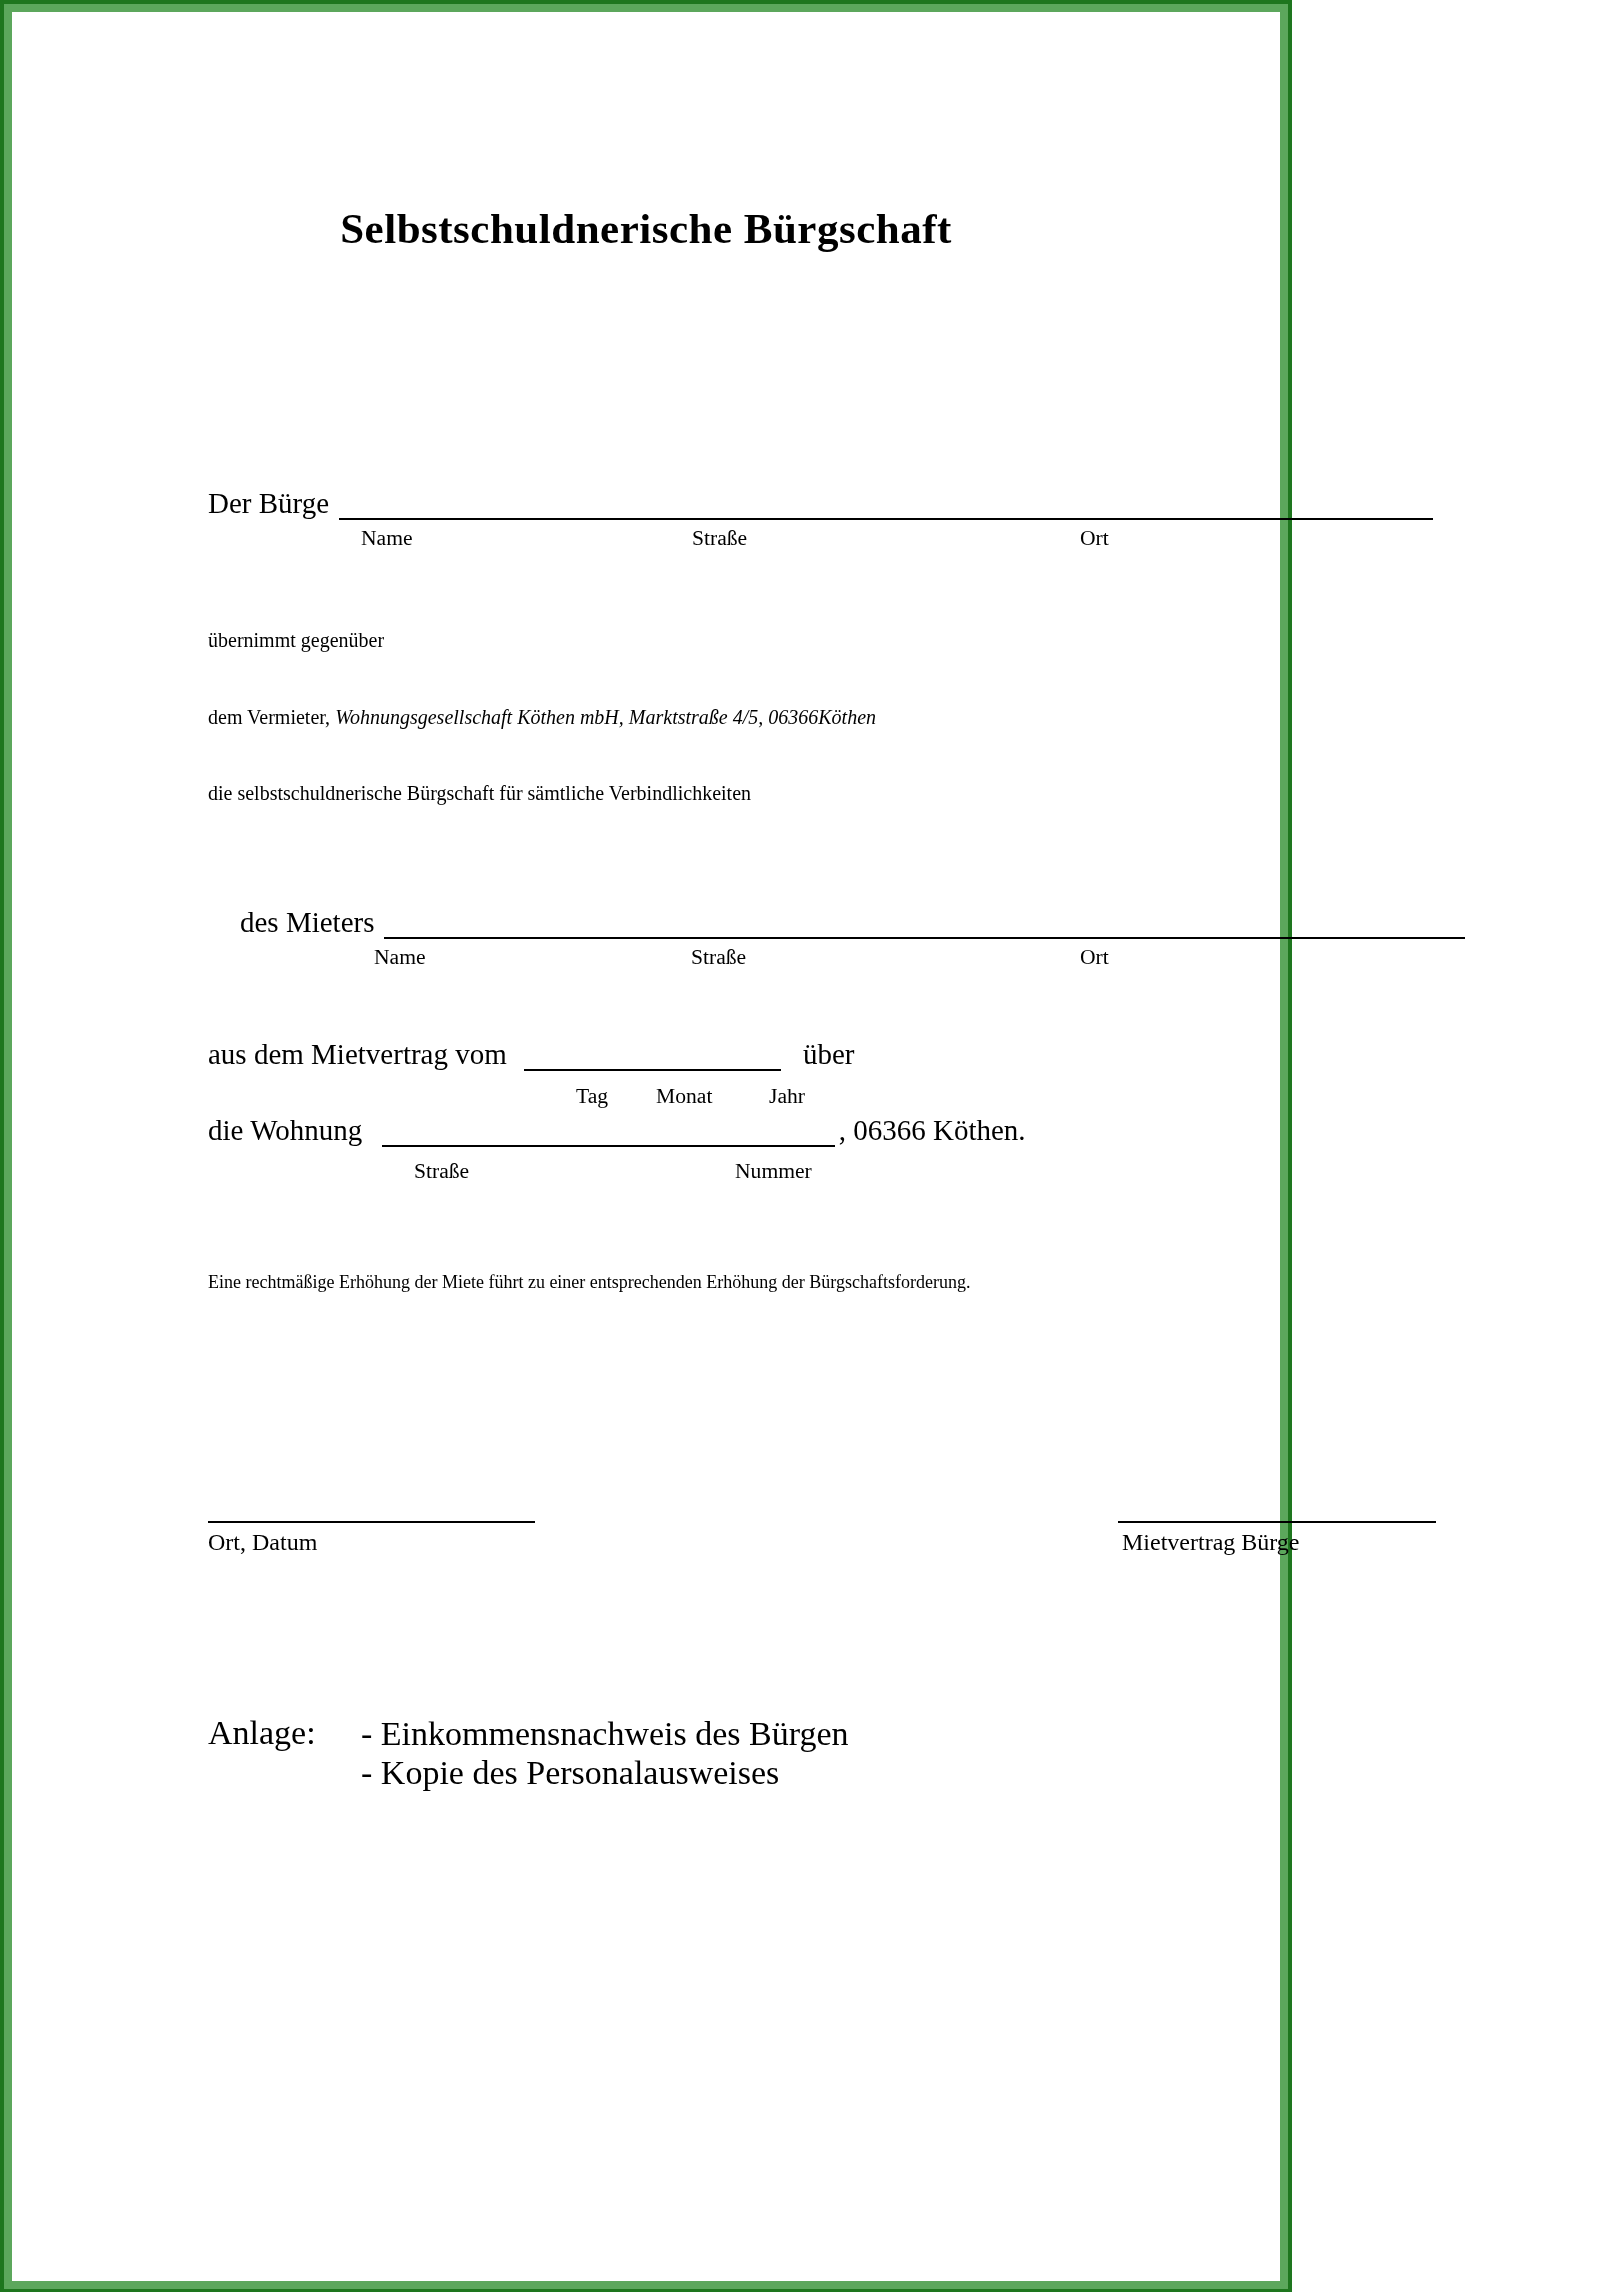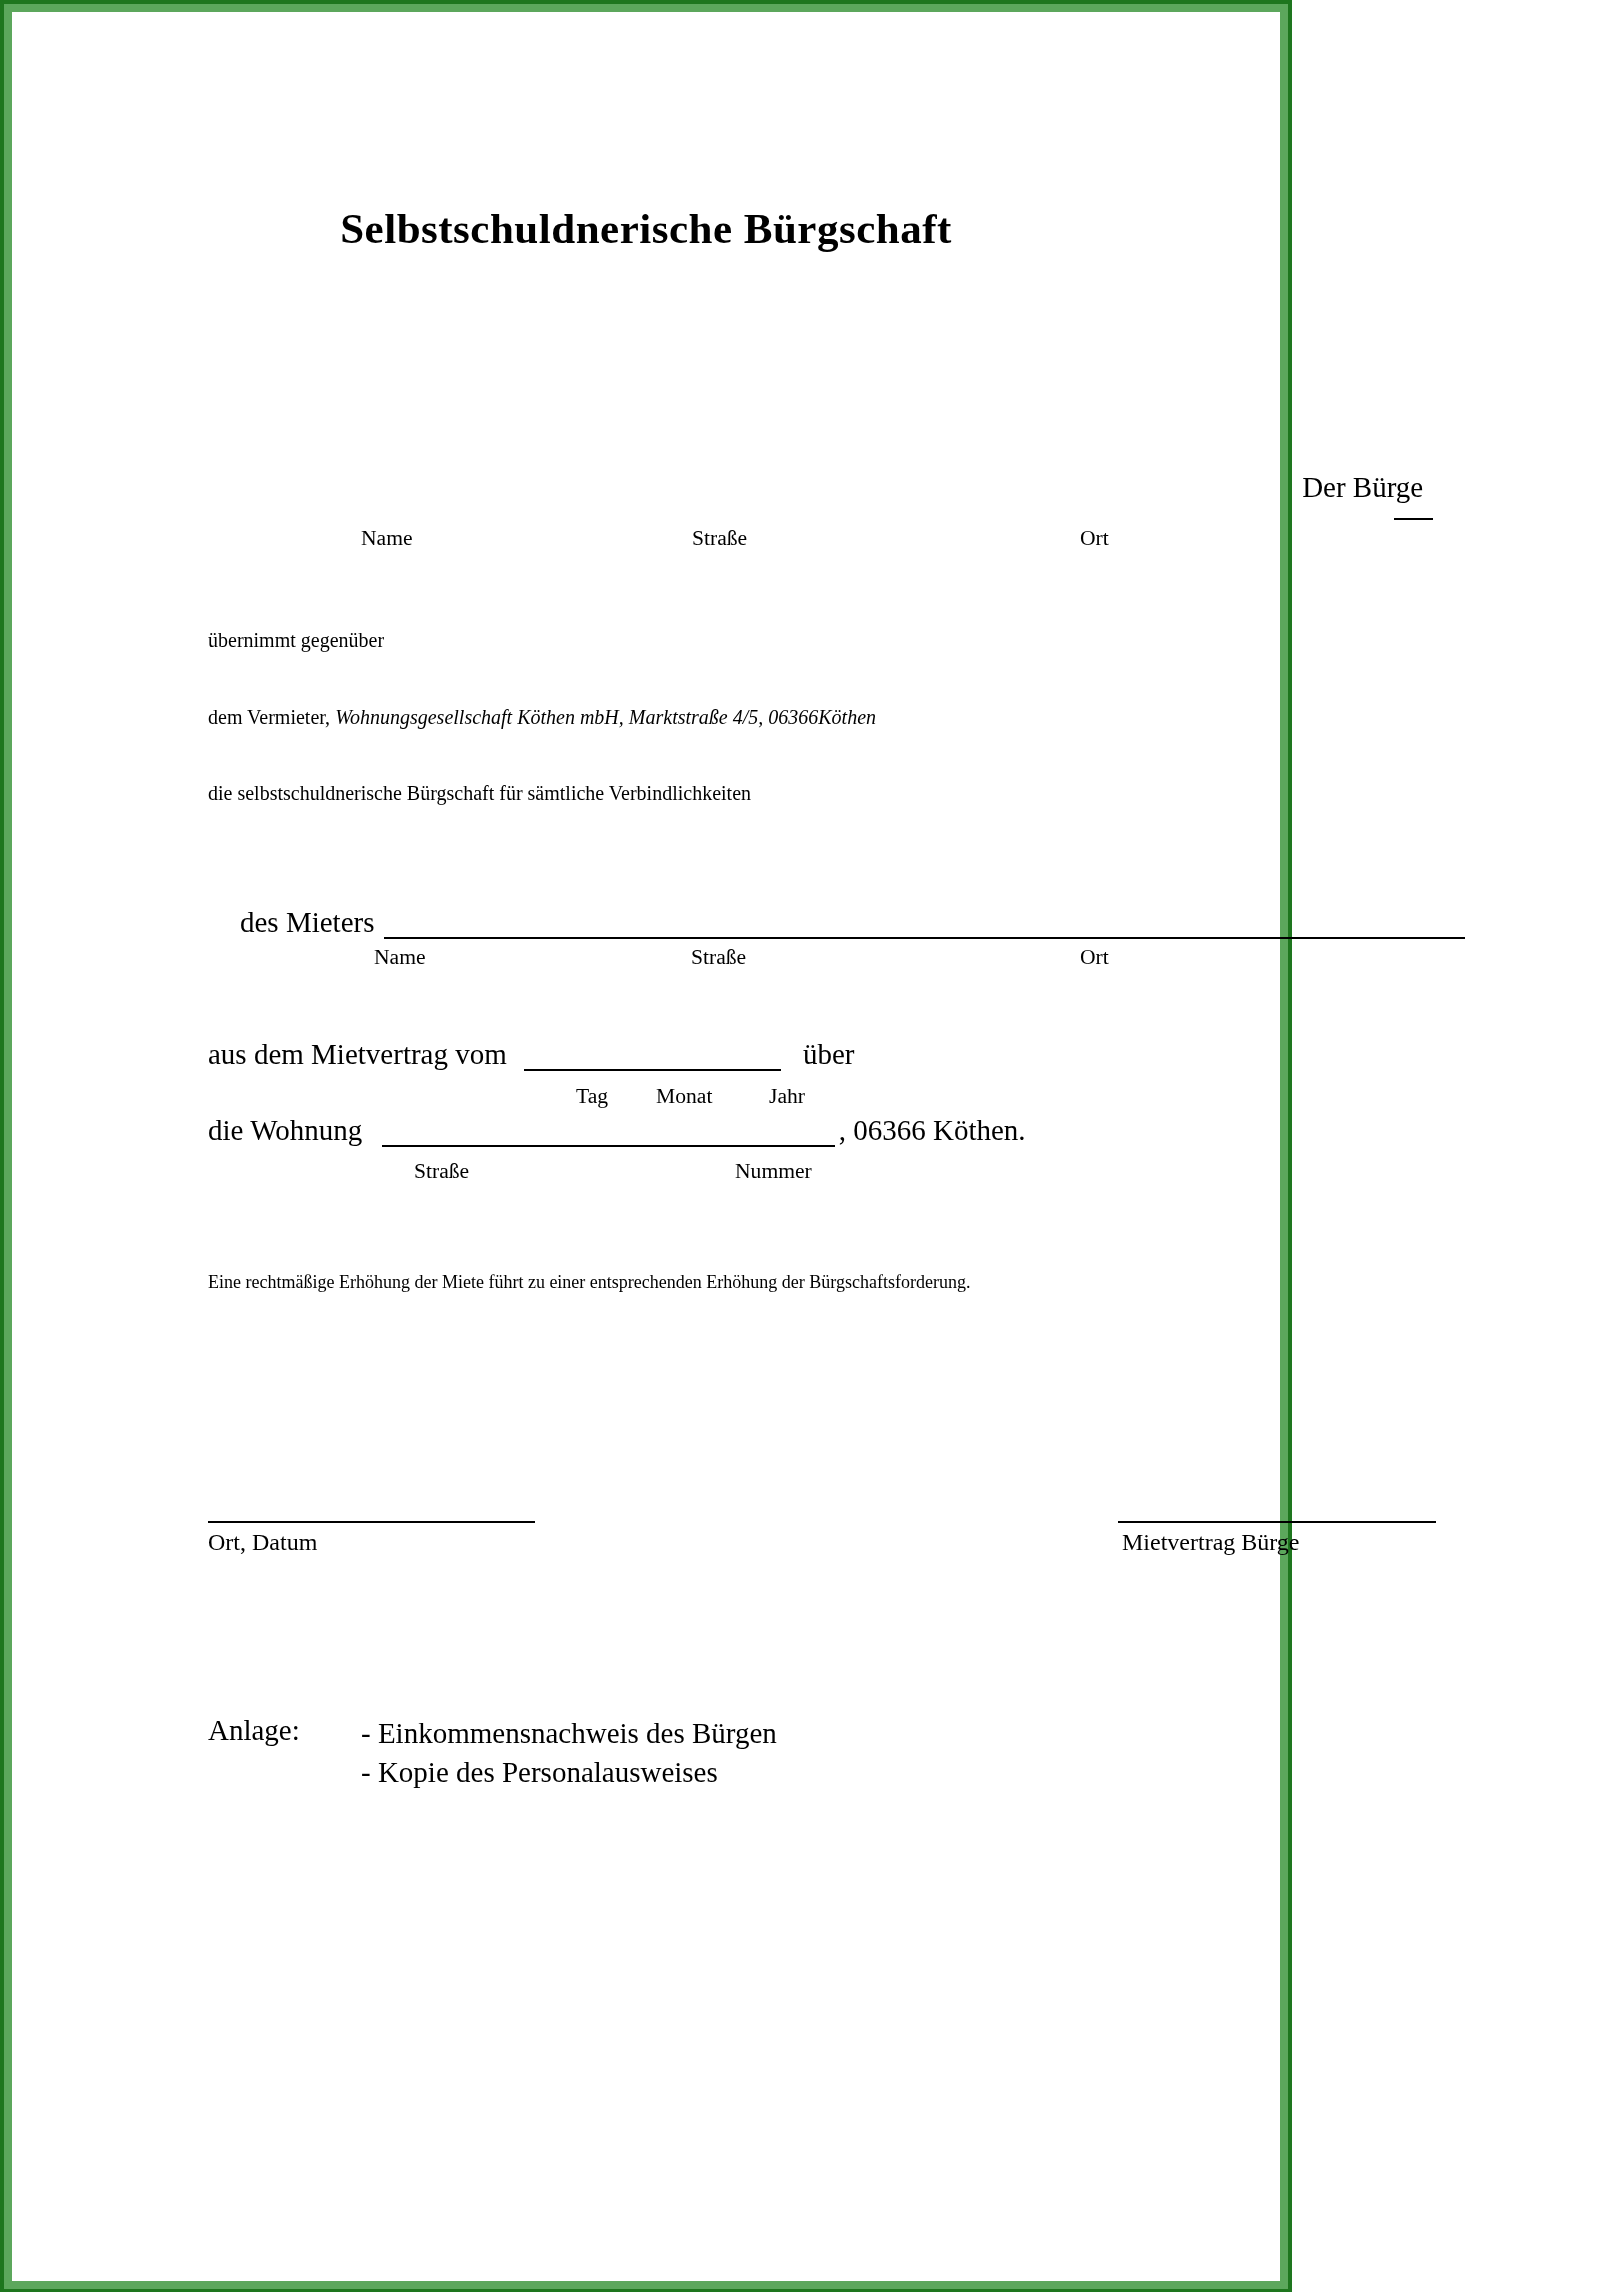--- a/index.html
+++ b/index.html
@@ -67,21 +67,21 @@
     height: 100%;
   }
   .sub-labels {
     position: absolute;
     left: 0;
     width: 100%;
     font-size: 21.6px;
   }
   .sub-labels span { position: absolute; white-space: nowrap; }
 
-  .row-guarantor { top: 459px; width: 1225px; flex-direction: column; }
+  .row-guarantor { top: 459px; width: 1225px; }
   .sub-guarantor { top: 514px; }
   .sub-guarantor .p1 { left: 349px; }
   .sub-guarantor .p2 { left: 680px; }
   .sub-guarantor .p3 { left: 1068px; }
 
   .line-uebernimmt { top: 617px; }
   .line-vermieter  { top: 694px; }
   .line-buergschaft{ top: 770px; }
 
   .row-tenant { top: 878px; width: 1225px; margin-left: 32px; }
@@ -128,21 +128,21 @@
     white-space: nowrap;
   }
   .sig-label.left  { left: 196px; }
   .sig-label.right { left: 1110px; }
 
   .attachments {
     position: absolute;
     top: 1702px;
     left: 196px;
     display: flex;
-    font-size: 29px;
+    font-size: 34px;
   }
   .attachments .att-label { width: 153px; }
   .attachments .att-items div { line-height: 39px; white-space: nowrap; }
 </style>
 </head>
 <body>
 
 <div class="page">
   <div class="page-inner">
 

